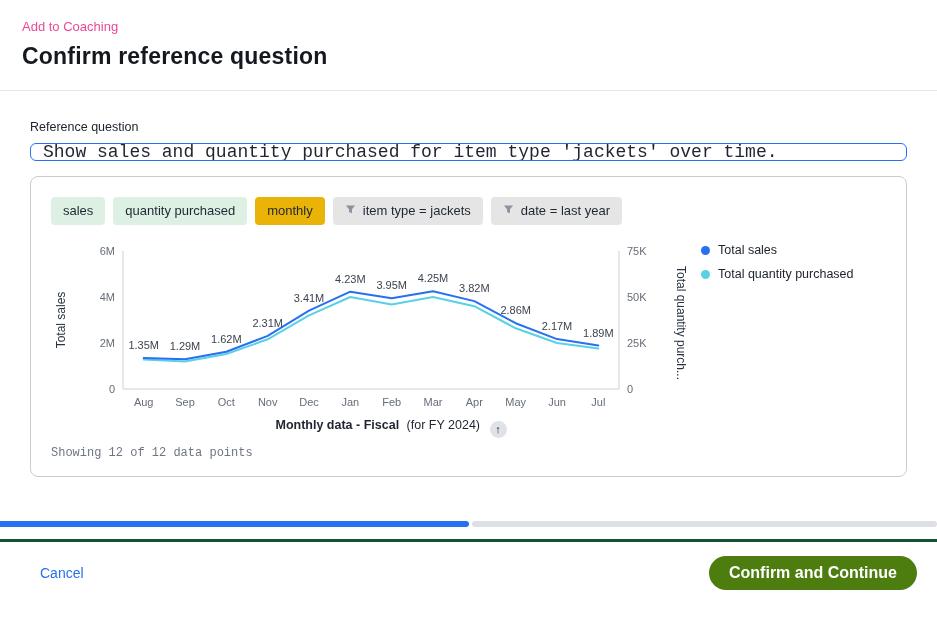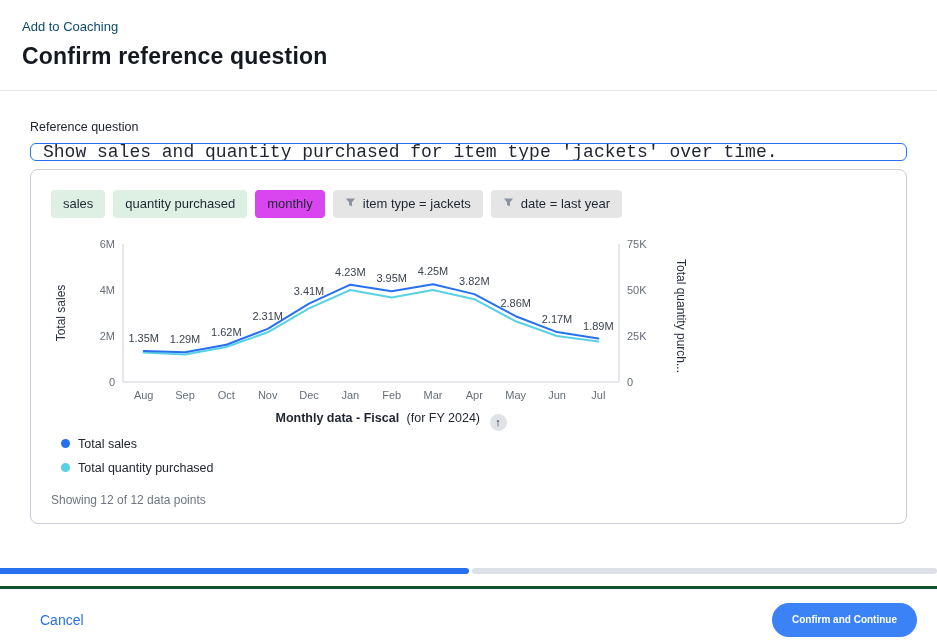--- a/index.html
+++ b/index.html
@@ -5,42 +5,42 @@
   * { box-sizing: border-box; margin: 0; padding: 0; }
   html, body { width: 937px; height: 642px; }
   body {
     background: #ffffff;
     font-family: "Liberation Sans", sans-serif;
     color: #1f2430;
     overflow: hidden;
     position: relative;
   }
   .header { padding: 18px 22px 0 22px; }
-  .eyebrow { font-size: 13px; color: #0c4a6e; line-height: 18px; }
+  .eyebrow { font-size: 13px; color: #ec4899; line-height: 18px; }
   .page-title { font-size: 23px; font-weight: 700; color: #14181f; margin-top: 8px; line-height: 24px; letter-spacing: .2px; }
   .divider { border: none; border-top: 1px solid #e4e6ea; margin-top: 22px; }
   .main { padding: 0 30px; }
   .field-label { font-size: 12.5px; color: #21262f; margin-top: 28px; line-height: 16px; }
   .question-input {
     display: block; width: 100%; margin-top: 8px; height: 18px;
     padding: 0 12px; font-size: 18px; color: #1f2430;
     font-family: Liberation Mono, monospace;
     border: 1.5px solid #2770ef; border-radius: 6px; outline: none; background: #fff;
   }
-  .panel { margin-top: 8px; border: 1px solid #c7ccd6; border-radius: 8px; padding: 20px 20px 16px 20px; }
+  .panel { margin-top: 15px; border: 1px solid #c7ccd6; border-radius: 8px; padding: 20px 20px 16px 20px; }
   .chips { display: flex; gap: 8px; align-items: center; }
   .chip {
     display: inline-flex; align-items: center; gap: 7px;
     font-size: 13px; line-height: 16px; padding: 6px 12px;
     border-radius: 4px; color: #1f2733; cursor: default; white-space: nowrap;
   }
   .chip.measure { background: #def0e3; }
-  .chip.keyword { background: #d946ef; }
+  .chip.keyword { background: #eab308; }
   .chip.filter  { background: #e5e5e5; }
-  .chart-row { display: flex; margin-top: 12px; flex-direction: column; }
+  .chart-row { display: flex; margin-top: 12px; }
   .chart-wrap { position: relative; width: 640px; padding: 0 20px; }
   .axis-label {
     position: absolute; font-size: 12px; color: #2a3240; white-space: nowrap;
   }
   .axis-label.left  { left: 10px;  top: 83px; transform: translate(-50%,-50%) rotate(-90deg); }
   .axis-label.right { left: 630px; top: 86px; transform: translate(-50%,-50%) rotate(90deg); }
   svg text { font-family: "Liberation Sans", sans-serif; }
   svg .tick   { font-size: 11px; fill: #666d79; }
   svg .dlabel { font-size: 11px; fill: #3c4350; }
   .x-title-row { width: 640px; text-align: center; margin-top: 2px; font-size: 12.5px; color: #1f2430; }
@@ -49,29 +49,29 @@
   .sort-badge {
     display: inline-flex; width: 17px; height: 17px; border-radius: 50%;
     background: #dfe2e7; align-items: center; justify-content: center;
     font-size: 11px; color: #20252e; margin-left: 6px; vertical-align: -4px; cursor: pointer;
   }
   .legend { margin-left: 10px; padding-top: 6px; width: 185px; }
   .legend-item { display: flex; align-items: center; gap: 8px; margin-bottom: 10px; font-size: 12.5px; color: #21262f; cursor: pointer; }
   .legend-dot { width: 9px; height: 9px; border-radius: 50%; flex: 0 0 auto; }
   .legend-dot.s0 { background: #2770ef; }
   .legend-dot.s1 { background: #59d1e5; }
-  .footnote { margin-top: 8px; font-size: 12px; color: #6e7582; }
+  .footnote { margin-top: 8px; font-size: 12px; color: #6e7582; font-family: Liberation Mono, monospace; }
   .progress { margin-top: 44px; display: flex; gap: 3px; height: 6px; width: 937px; }
   .progress-fill { background: #2770ef; border-radius: 0 3px 3px 0; height: 6px; }
   .progress-rest { background: #dde0e6; border-radius: 3px; height: 6px; flex: 1; }
   .footer { border-top: 3px solid #14532d; margin-top: 12px; padding: 14px 20px 0 40px; display: flex; justify-content: space-between; align-items: center; }
   .cancel-link { font-size: 14px; color: #2770ef; cursor: pointer; }
   .confirm-btn {
-    background: #3b82f6; color: #ffffff; border: none; cursor: pointer;
-    font-family: "Liberation Sans", sans-serif; font-size: 10px; font-weight: 600;
+    background: #4d7c0f; color: #ffffff; border: none; cursor: pointer;
+    font-family: "Liberation Sans", sans-serif; font-size: 16px; font-weight: 600;
     padding: 0 20px; height: 34px; border-radius: 17px;
   }
 </style>
 </head>
 <body>
 
 <div class="header">
   <div class="eyebrow">Add to Coaching</div>
   <div class="page-title">Confirm reference question</div>
 </div>

